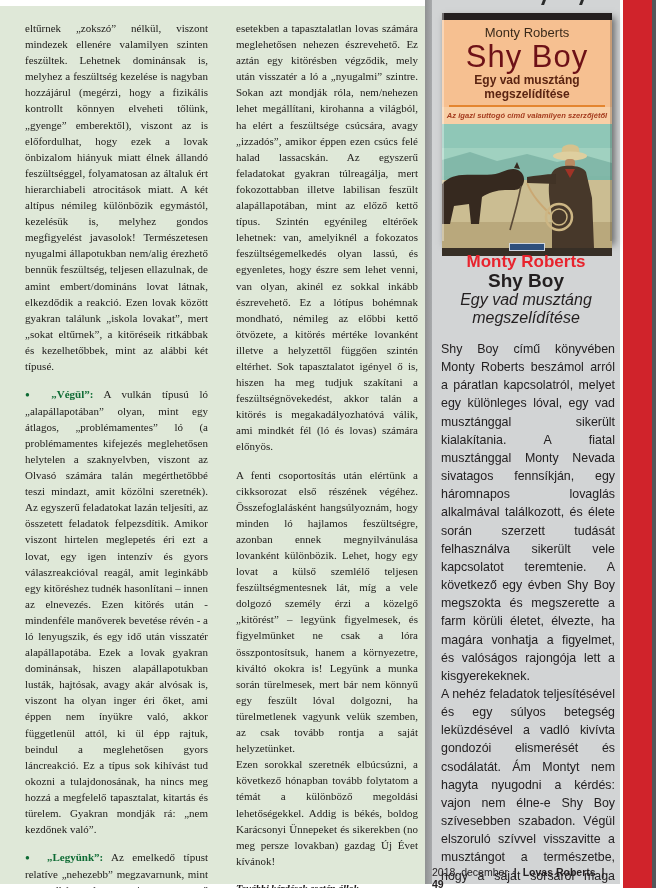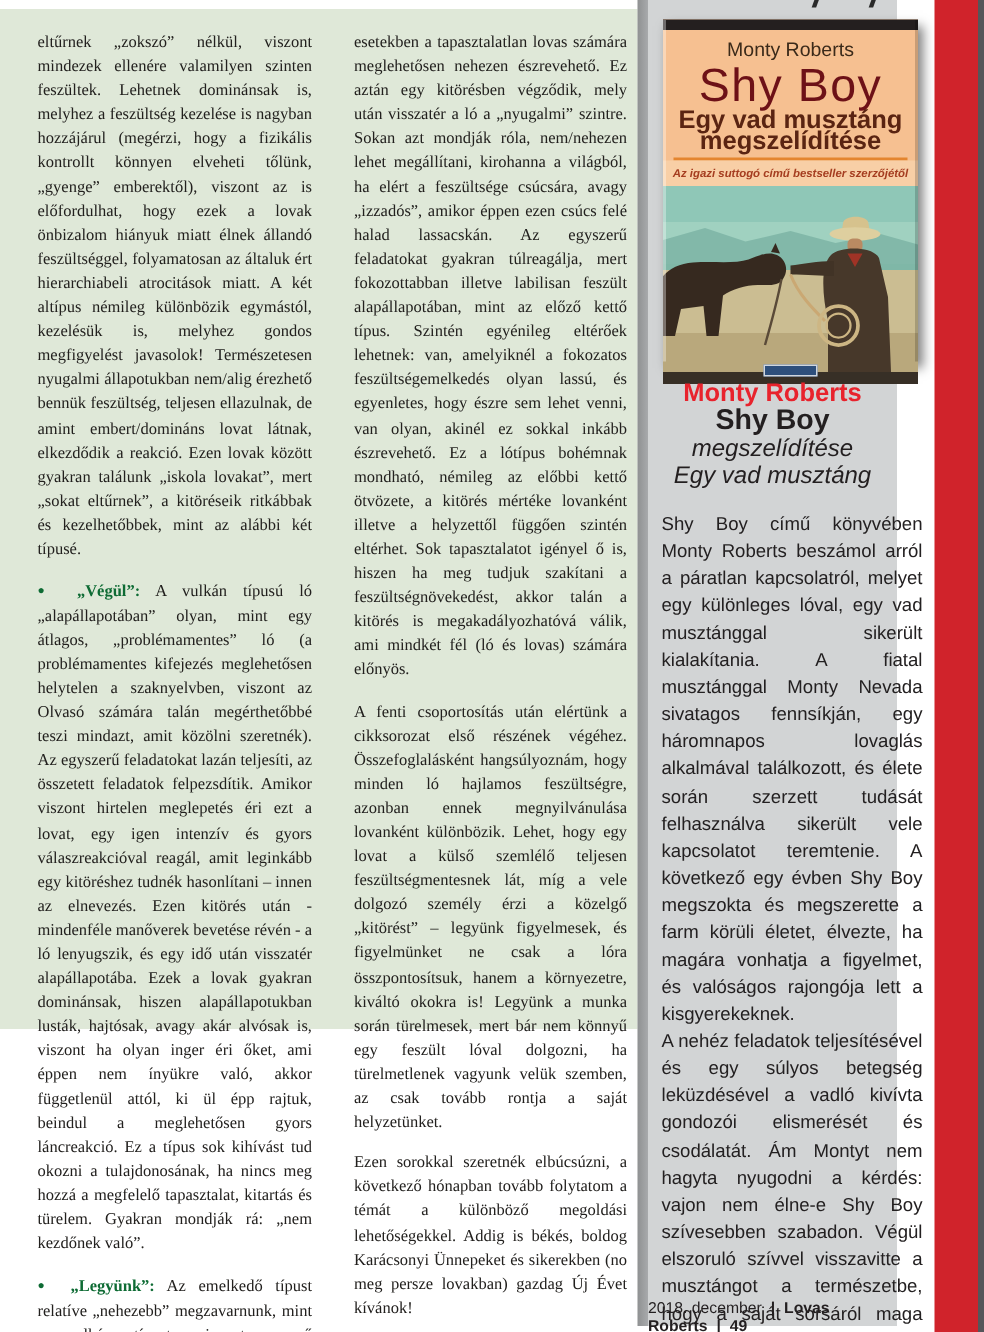--- a/index.html
+++ b/index.html
@@ -4,64 +4,64 @@
 <style>
   html,body{margin:0;padding:0;}
   body{
     width:656px;height:888px;position:relative;background:#ffffff;overflow:hidden;
     font-family:"Liberation Serif", serif;
   }
   .root{position:absolute;inset:0;}
 
   
   .left-page{
-    position:absolute;left:0;top:6px;width:425px;height:680px;
+    position:absolute;left:0;top:6px;width:425px;height:878px;
     background:#dfe8d8;
   }
   .col{
     position:absolute;top:14px;
     font-size:11px;line-height:16.1px;text-align:justify;color:#22201e;
   }
   .col1{left:25px;width:183px;}
   .col2{left:236px;width:182px;}
   .jp{margin:0;}
   .jp + .jp{margin-top:12px;}
-  .jp.tight{margin-top:11px;}
+  .jp.tight{margin-top:0;}
   .bullet{color:#0e6b34;font-size:8px;vertical-align:1.5px;margin-right:3px;}
   .lead{color:#0e6b34;font-weight:bold;}
   .sig{margin:1px 0 0 0;font-size:10.4px;letter-spacing:-0.15px;}
   .sig-note{font-weight:bold;font-style:italic;text-align:left;}
 
   
   .divider{position:absolute;left:425px;top:0;width:7px;height:884px;
     background:linear-gradient(90deg,#8f9192,#a8aaac);}
   .red-stripe{position:absolute;left:623px;top:0;width:29px;height:888px;background:#d0232b;}
   .dark-edge{position:absolute;left:652px;top:0;width:4px;height:888px;background:#55565a;}
   .top-remnant{position:absolute;left:542px;top:0;width:50px;height:5px;}
   .top-remnant i{position:absolute;top:0;width:3px;height:5px;background:#2a2a2a;transform:skewX(-20deg);}
   .top-remnant i:nth-child(2){left:38px;}
 
   
   .sidebar{
-    position:absolute;left:432px;top:0;width:166px;height:884px;
+    position:absolute;left:432px;top:0;width:188px;height:884px;
     background:#d2d4d5;font-family:"Liberation Sans", sans-serif;
   }
 
   
   .cover{
     position:absolute;left:10px;top:13px;width:170px;height:228px;
     background:#f6c091;box-shadow:3px 4px 7px rgba(0,0,0,.5);
     box-sizing:border-box;
   }
   .cover-inner-edges{position:absolute;inset:0;box-shadow:inset 2px 0 0 rgba(255,255,255,.35), inset -2px 0 0 rgba(0,0,0,.18);pointer-events:none;}
   .cover-topbar{height:7px;background:#241f1f;}
   .cover-head{text-align:center;padding-top:5px;background:#f6c091;}
   .cover-author{font-size:13px;color:#3b2a1a;line-height:15px;}
   .cover-title{font-size:31px;color:#6d1117;line-height:33px;letter-spacing:1px;}
-  .cover-sub{font-size:17px;font-weight:bold;color:#5a2412;line-height:14px;padding-bottom:4px;}
+  .cover-sub{font-size:12px;font-weight:bold;color:#5a2412;line-height:14px;padding-bottom:4px;}
   .cover-rule{height:2px;background:#e4852f;margin:0 7px;}
   .cover-tagline{background:#f8cfa6;text-align:center;font-size:7.6px;font-style:italic;
     color:#a53d20;line-height:17px;height:17px;font-weight:bold;}
   .cover-photo{height:124px;overflow:hidden;}
   .cover-photo svg{display:block;}
   .cover-bottom{height:8px;background:#372f26;position:relative;}
   .cover-logo{position:absolute;left:50%;top:-5px;transform:translateX(-50%);
     width:34px;height:6px;background:#2e4f7c;border:1px solid #cfd6df;}
 
   
@@ -110,21 +110,21 @@
   <div class="sidebar">
 
     <div class="cover">
       <div class="cover-topbar"></div>
       <div class="cover-head">
         <div class="cover-author">Monty Roberts</div>
         <div class="cover-title">Shy Boy</div>
         <div class="cover-sub">Egy vad musztáng megszelídítése</div>
       </div>
       <div class="cover-rule"></div>
-      <div class="cover-tagline">Az igazi suttogó című bestseller szerzőjétől</div>
+      <div class="cover-tagline">Az igazi suttogó című valamilyen szerzőjétől</div>
       <div class="cover-photo">
         <svg width="170" height="124" viewBox="0 0 170 124" preserveAspectRatio="none">
           <rect width="170" height="124" fill="#8fc7b7"></rect>
           <rect y="24" width="170" height="28" fill="#aed8c8" opacity="0.55"></rect>
           <path d="M0,36 L28,28 L55,37 L85,30 L115,38 L145,32 L170,39 L170,60 L0,60 Z" fill="#7cb4a4" opacity="0.85"></path>
           <rect y="56" width="170" height="68" fill="#cbbd92"></rect>
           <rect y="98" width="170" height="26" fill="#b9a87c"></rect>
           <path d="M-4,72 C-4,60 6,52 20,51 C34,50 48,52 57,49 C63,47 70,43 76,46 C82,49 84,56 80,62 C77,67 70,66 63,66 C55,66 46,69 40,73 L37,100 L29,100 L27,80 L12,82 L8,100 L-4,100 Z" fill="#36291f"></path>
           <path d="M72,44 L75,38 L78,45 Z" fill="#36291f"></path>
           <path d="M79,62 C76,78 72,92 68,106" stroke="#5a4a38" stroke-width="1.6" fill="none"></path>
@@ -141,22 +141,22 @@
       </div>
       <div class="cover-bottom">
         <div class="cover-logo"></div>
       </div>
       <div class="cover-inner-edges"></div>
     </div>
 
     <div class="sb-head">
       <div class="sb-author">Monty Roberts</div>
       <div class="sb-title">Shy Boy</div>
+      <div class="sb-sub">Egy vad musztáng</div>
       <div class="sb-sub">megszelídítése</div>
-      <div class="sb-sub">Egy vad musztáng</div>
     </div>
 
     <div class="sb-body">
       <p class="sb-p">Shy Boy című könyvében Monty Roberts beszámol arról a páratlan kapcsolatról, melyet egy különleges lóval, egy vad musztánggal sikerült kialakítania. A fiatal musztánggal Monty Nevada sivatagos fennsíkján, egy háromnapos lovaglás alkalmával találkozott, és élete során szerzett tudását felhasználva sikerült vele kapcsolatot teremtenie. A következő egy évben Shy Boy megszokta és megszerette a farm körüli életet, élvezte, ha magára vonhatja a figyelmet, és valóságos rajongója lett a kisgyerekeknek.</p>
       <p class="sb-p">
         <span>A nehéz feladatok teljesítésével és egy súlyos betegség leküzdésével a vadló kivívta gondozói elismerését és csodálatát. Ám Montyt nem hagyta nyugodni a kérdés: vajon nem élne-e Shy Boy szívesebben szabadon. Végül elszoruló szívvel visszavitte a musztángot a természetbe, hogy a saját sorsáról maga dönthessen. A gyönyörű fényképek - egy lélekemelő, megkapó történet illusztrációi - ezt az eseményt és annak hihetetlen végkifejletét tárják az olvasó elé.</span>
         
       </p>
 
     </div>

